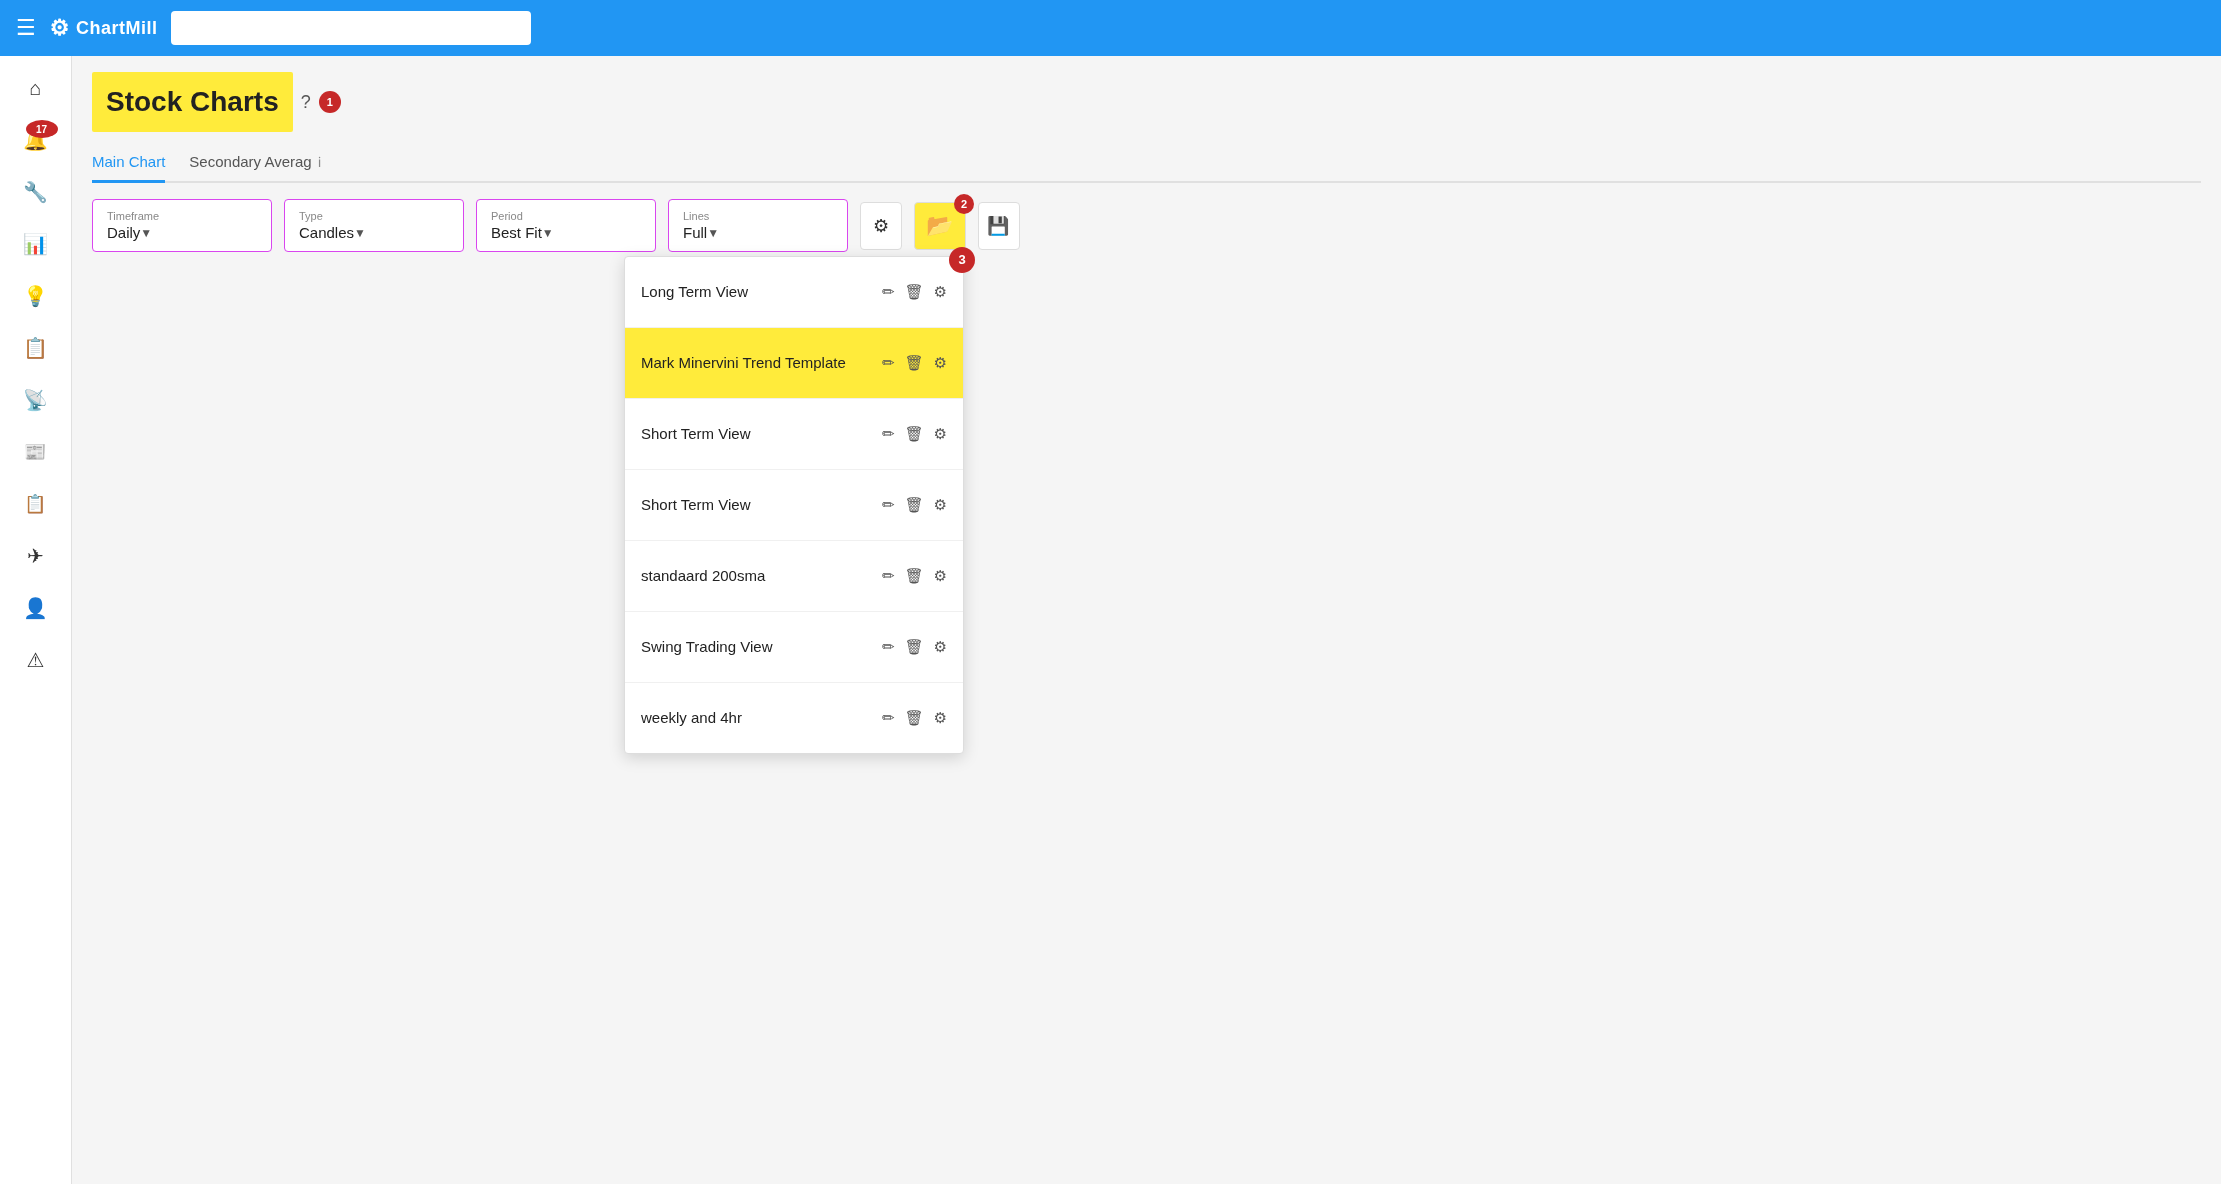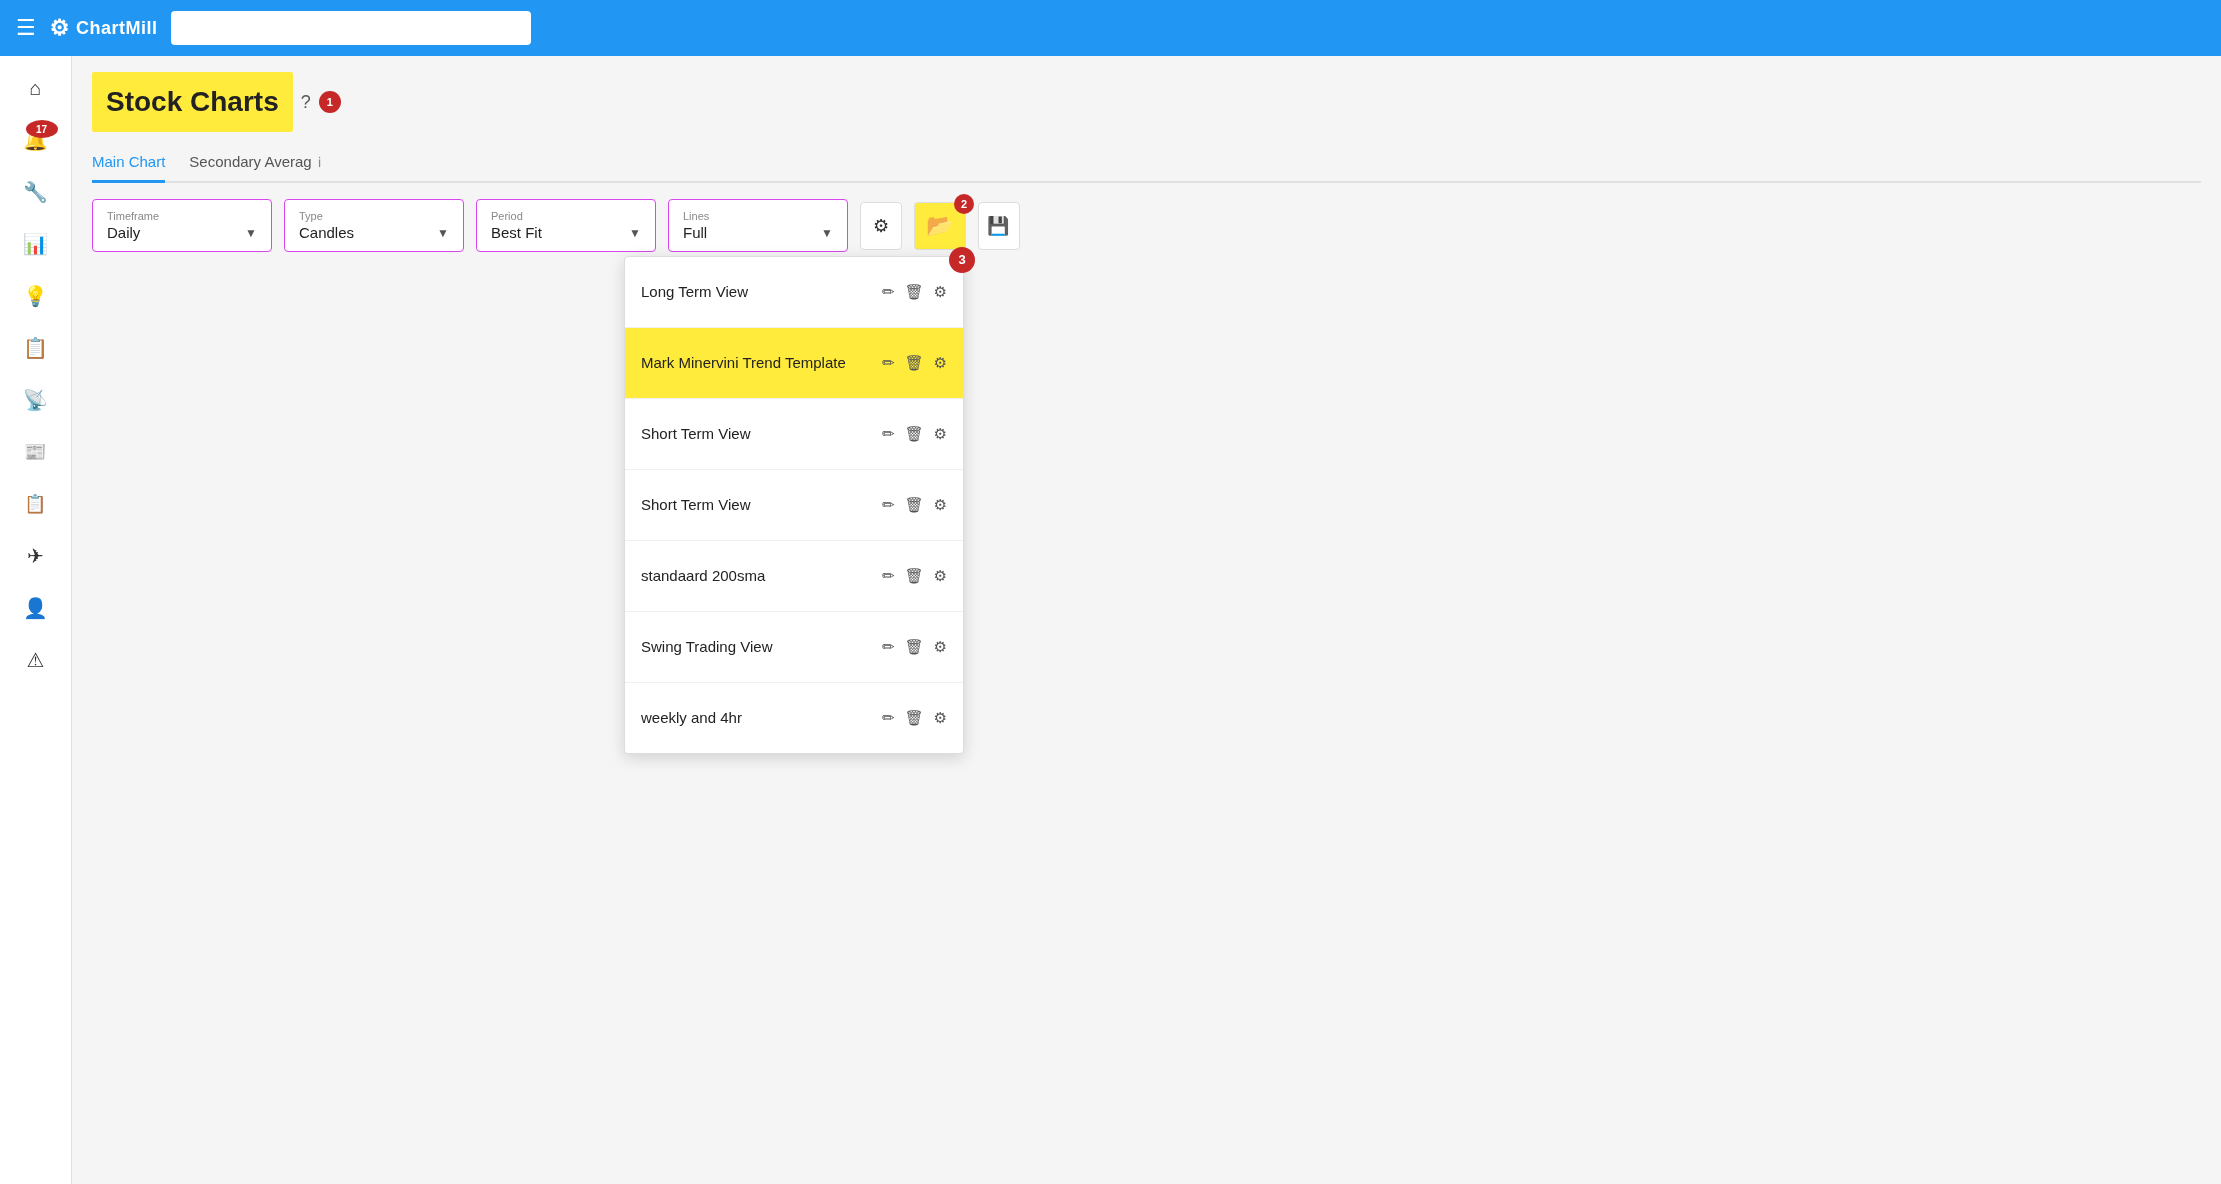--- a/index.html
+++ b/index.html
@@ -204,22 +204,20 @@
     .control-label {
       font-size: 11px;
       color: #888;
       margin-bottom: 2px;
     }
     .control-value {
       font-size: 15px;
       color: #222;
       display: flex;
       align-items: center;
-      justify-content: space-between;
-      gap: 43px;
     }
     .dropdown-arrow { color: #555; font-size: 12px; }
 
     .control-icon-btn {
       width: 42px;
       height: 48px;
       display: flex;
       align-items: center;
       justify-content: center;
       background: white;

